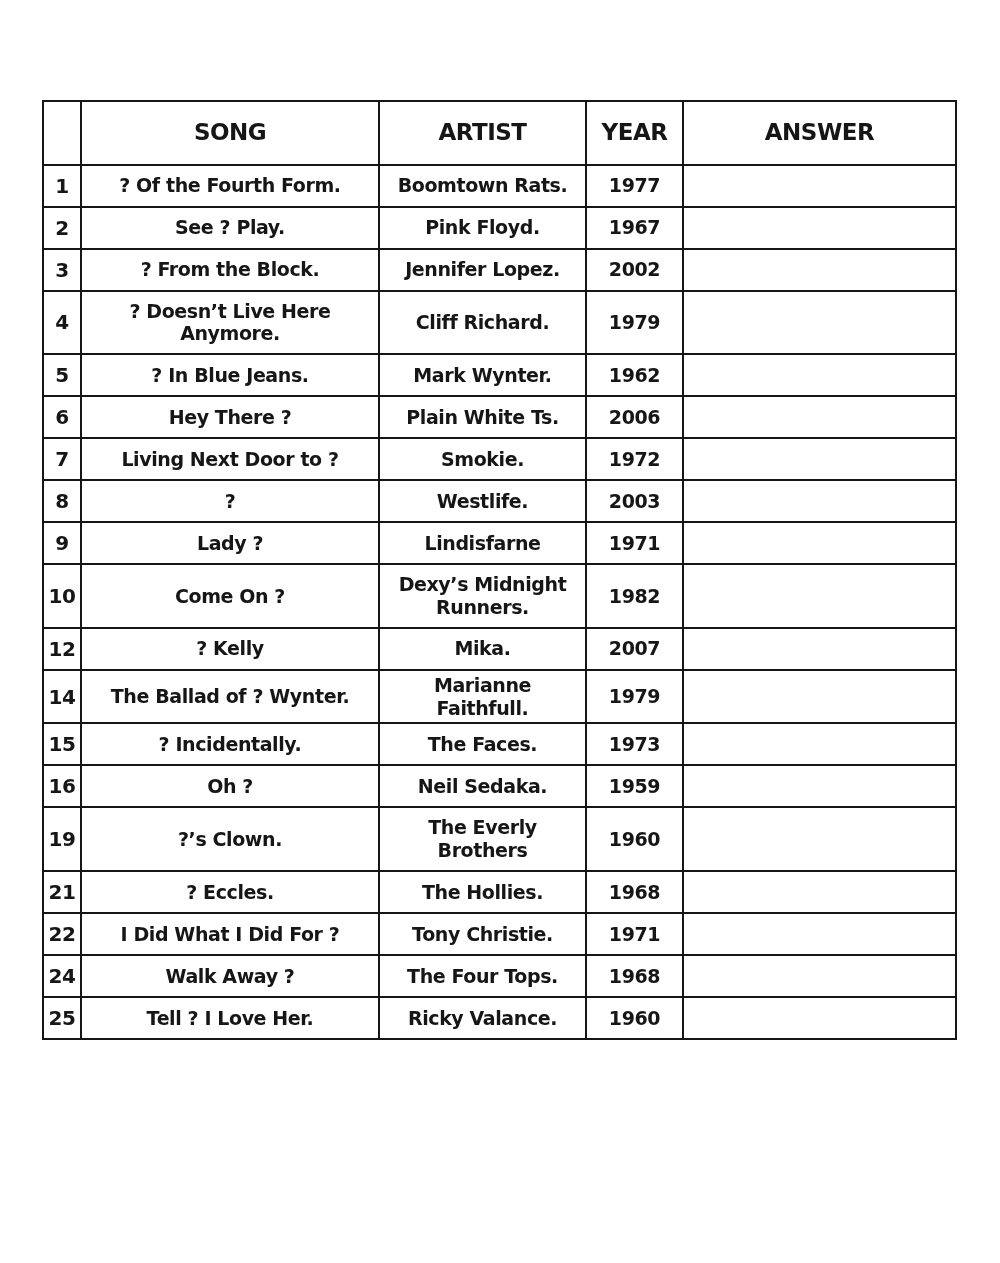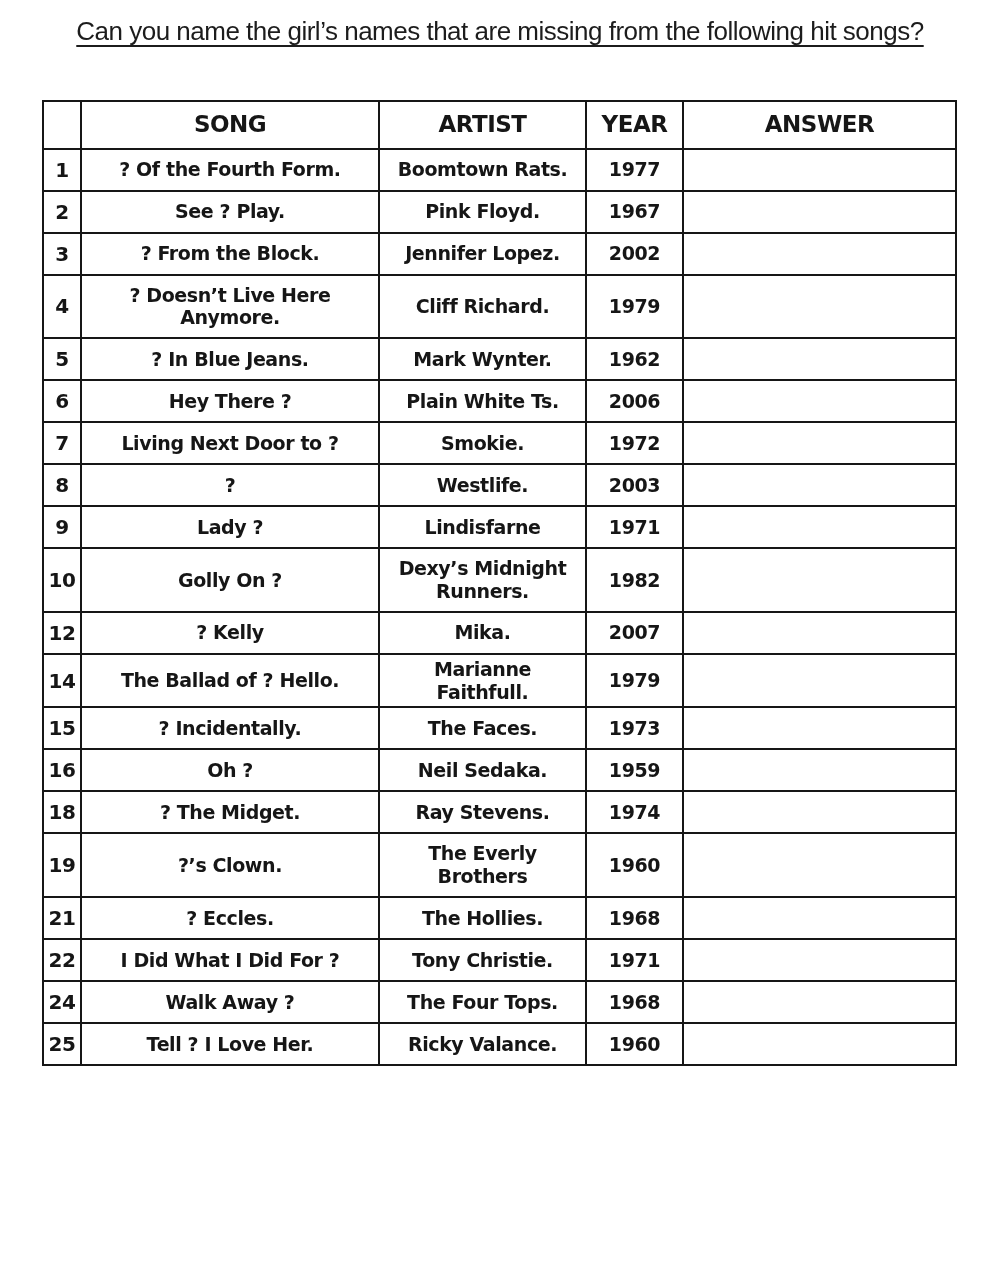--- a/index.html
+++ b/index.html
@@ -51,21 +51,21 @@
     border: 2px solid #161616;
     text-align: center;
     vertical-align: middle;
     overflow: hidden;
   }
   .quiz-table th {
     font-family: "DejaVu Sans", sans-serif;
     font-weight: bold;
     font-size: 23px;
     letter-spacing: -0.5px;
-    padding: 9px 2px;
+    padding: 17px 2px;
     line-height: 1.2;
   }
   .quiz-table td {
     font-weight: bold;
     font-size: 19px;
     letter-spacing: -0.4px;
     line-height: 1.2;
     padding: 8px 6px;
     white-space: pre-line;
   }
@@ -77,21 +77,20 @@
   
   .quiz-table tbody tr:nth-child(12) td {
     padding-top: 3px;
     padding-bottom: 3px;
   }
 </style>
 </head>
 <body>
 
 <div class="page">
-  <h1 class="quiz-title">Can you name the girl’s names that are missing from the following hit songs?</h1>
 
   <table class="quiz-table">
     <colgroup>
       <col class="c-num">
       <col class="c-song">
       <col class="c-artist">
       <col class="c-year">
       <col class="c-answer">
     </colgroup>
     <thead>
@@ -163,59 +162,52 @@
         </tr>
         <tr>
           <td class="col-num">9</td>
           <td class="col-song">Lady ?</td>
           <td class="col-artist">Lindisfarne</td>
           <td class="col-year">1971</td>
           <td class="col-answer"></td>
         </tr>
         <tr>
           <td class="col-num">10</td>
-          <td class="col-song">Golly On ?</td>
+          <td class="col-song">Come On ?</td>
           <td class="col-artist">Dexy’s Midnight
 Runners.</td>
           <td class="col-year">1982</td>
           <td class="col-answer"></td>
         </tr>
         <tr>
           <td class="col-num">12</td>
           <td class="col-song">? Kelly</td>
           <td class="col-artist">Mika.</td>
           <td class="col-year">2007</td>
           <td class="col-answer"></td>
         </tr>
         <tr>
           <td class="col-num">14</td>
-          <td class="col-song">The Ballad of ? Hello.</td>
+          <td class="col-song">The Ballad of ? Wynter.</td>
           <td class="col-artist">Marianne Faithfull.</td>
           <td class="col-year">1979</td>
           <td class="col-answer"></td>
         </tr>
         <tr>
           <td class="col-num">15</td>
           <td class="col-song">? Incidentally.</td>
           <td class="col-artist">The Faces.</td>
           <td class="col-year">1973</td>
           <td class="col-answer"></td>
         </tr>
         <tr>
           <td class="col-num">16</td>
           <td class="col-song">Oh ?</td>
           <td class="col-artist">Neil Sedaka.</td>
           <td class="col-year">1959</td>
-          <td class="col-answer"></td>
-        </tr>
-        <tr>
-          <td class="col-num">18</td>
-          <td class="col-song">? The Midget.</td>
-          <td class="col-artist">Ray Stevens.</td>
-          <td class="col-year">1974</td>
           <td class="col-answer"></td>
         </tr>
         <tr>
           <td class="col-num">19</td>
           <td class="col-song">?’s Clown.</td>
           <td class="col-artist">The Everly
 Brothers</td>
           <td class="col-year">1960</td>
           <td class="col-answer"></td>
         </tr>

